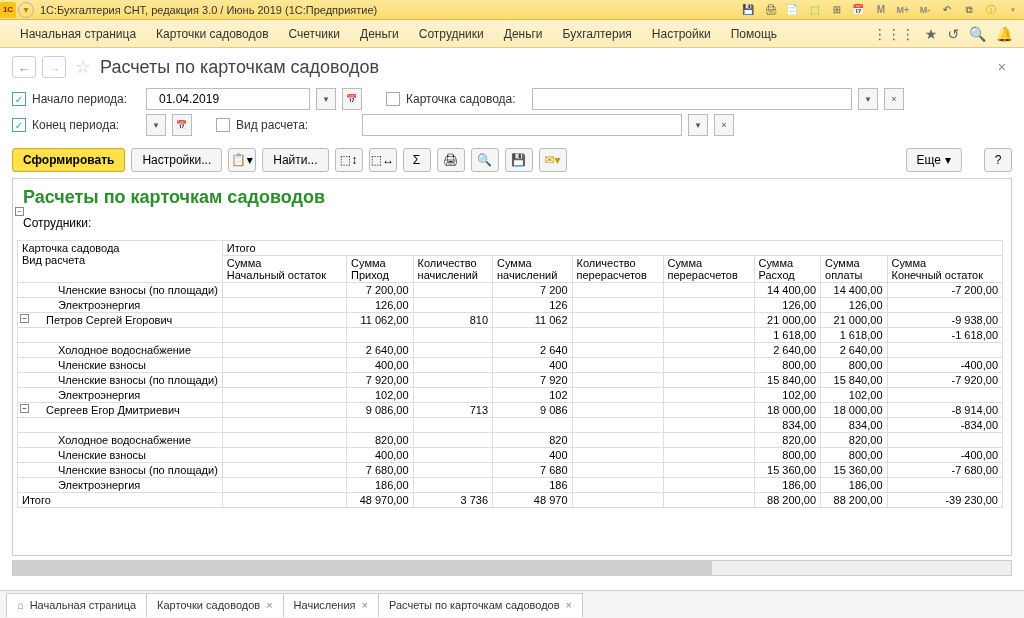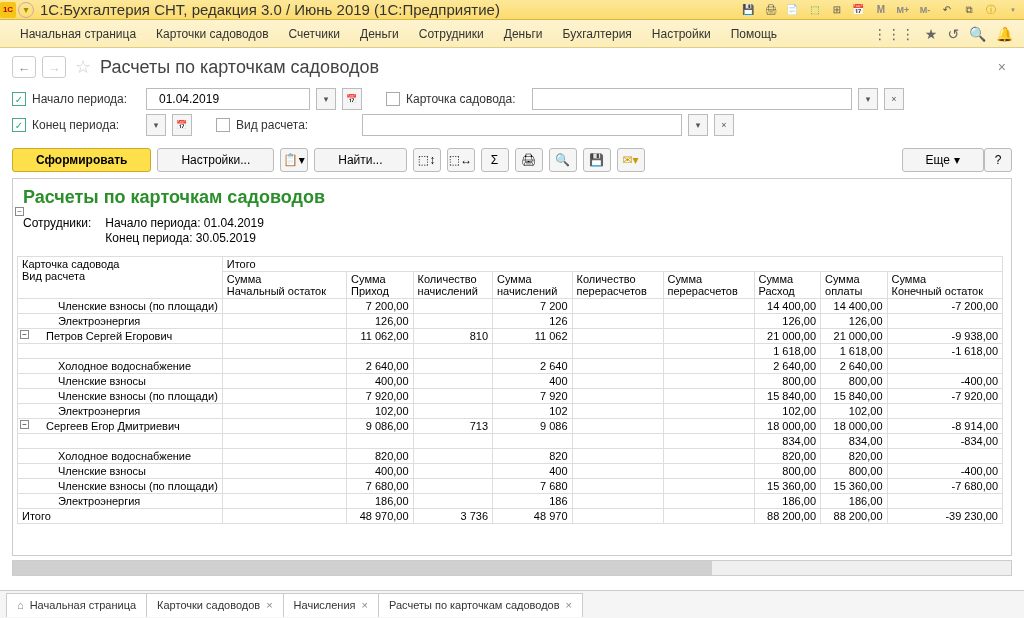--- a/index.html
+++ b/index.html
@@ -1,20 +1,20 @@
 <!DOCTYPE html>
 <html><head>
 <meta charset="utf-8">
 <style>
 * { box-sizing: border-box; margin: 0; padding: 0; }
 body { font-family: Arial, sans-serif; font-size: 11px; background: #fff; width: 1024px; height: 618px; overflow: hidden; position: relative; }
 
 .title-bar { background: linear-gradient(#fde89a,#fcdb6e); height: 20px; display: flex; align-items: center; padding: 0 0; border-bottom: 1px solid #d4b84a; }
 .title-bar .ic { width: 16px; height: 16px; margin-right: 2px; display: inline-flex; align-items: center; justify-content: center; font-size: 10px; }
-.title-text { font-size: 15px; color: #333; margin-left: 4px; }
+.title-text { font-size: 11px; color: #333; margin-left: 4px; }
 .title-right { margin-left: auto; display: flex; gap: 2px; }
 .title-right .ic { width: 18px; cursor: pointer; color: #555; }
 
 .main-menu { background: linear-gradient(#fdf3cf,#fceeb8); height: 28px; display: flex; align-items: center; padding: 0 10px; border-bottom: 1px solid #e0cd8a; }
 .main-menu .mi { padding: 0 10px; color: #333; font-size: 12px; cursor: pointer; }
 .main-menu .tools { margin-left: auto; display: flex; gap: 10px; color: #666; }
 .main-menu .tools span { cursor: pointer; font-size: 14px; }
 
 .page-header { display: flex; align-items: center; padding: 8px 12px 4px; gap: 6px; }
 .nav-btn { width: 24px; height: 22px; border: 1px solid #ccc; background: #fff; border-radius: 3px; display: flex; align-items: center; justify-content: center; cursor: pointer; color: #888; font-size: 13px; }
@@ -26,24 +26,24 @@
 .filter-row { display: flex; align-items: center; height: 26px; gap: 6px; }
 .chk { width: 14px; height: 14px; border: 1px solid #4a8; background: #fff; display: inline-flex; align-items: center; justify-content: center; font-size: 10px; color: #2a7; }
 .chk.empty { border-color: #aaa; color: transparent; }
 .lbl { font-size: 12px; color: #333; }
 .inp { border: 1px solid #bbb; height: 22px; padding: 0 12px; font-size: 12px; background: #fff; }
 .inp.sel { background: #cfe6ff; border-color: #5a9bd4; }
 .btn-s { width: 20px; height: 22px; border: 1px solid #bbb; background: #f5f5f5; display: flex; align-items: center; justify-content: center; cursor: pointer; font-size: 9px; color: #555; }
 .wide-inp { flex: 1; max-width: 320px; }
 
 .toolbar { display: flex; align-items: center; gap: 6px; padding: 6px 12px; }
-.btn { height: 24px; padding: 0 23px; border: 1px solid #bbb; background: #f5f5f5; border-radius: 3px; font-size: 12px; cursor: pointer; display: flex; align-items: center; gap: 4px; }
+.btn { height: 24px; padding: 0 10px; border: 1px solid #bbb; background: #f5f5f5; border-radius: 3px; font-size: 12px; cursor: pointer; display: flex; align-items: center; gap: 4px; }
 .btn.primary { background: #fde04a; border-color: #caa828; font-weight: bold; }
 .btn.icon-only { width: 28px; padding: 0; justify-content: center; }
-.tb-right { margin-left: auto; display: flex; gap: 0; }
+.tb-right { margin-left: auto; display: flex; gap: 22px; }
 
 .report-wrap { margin: 0 12px; border: 1px solid #ccc; height: 378px; overflow: auto; position: relative; }
 .report-inner { padding: 4px 8px 4px 4px; }
 .rep-title { color: #2a8f2a; font-size: 18px; font-weight: bold; padding: 4px 6px; }
 .params { font-size: 12px; padding: 4px 6px 10px; display: flex; gap: 14px; }
 .params .pv { line-height: 15px; }
 .outline-btn { position: absolute; left: 2px; width: 9px; height: 9px; border: 1px solid #888; background: #fff; font-size: 8px; line-height: 7px; text-align: center; cursor: pointer; color: #555; }
 
 table.rep { border-collapse: collapse; width: 100%; font-size: 11px; }
 table.rep td, table.rep th { border: 1px solid #ddd; padding: 1px 4px; text-align: left; vertical-align: top; white-space: nowrap; }
@@ -157,21 +157,20 @@
     <button class="btn icon-only">?</button>
   </div>
 </div>
 
 <div class="report-wrap">
   <div class="outline-btn" style="top:28px">−</div>
   <div class="report-inner">
     <div class="rep-title">Расчеты по карточкам садоводов</div>
     <div class="params">
       <span>Сотрудники:</span>
-      <span class="pv"><span>Начало периода: 01.04.2019</span><br><span>Конец периода: 30.05.2019</span></span>
     </div>
     <table class="rep">
       <tbody>
           <tr class="hdr-row">
         <td rowspan="2" style="width:200px"><span>Карточка садовода</span><br><span>Вид расчета</span></td>
         <td colspan="9">Итого</td>
       </tr>
       <tr class="hdr-row" id="hdr-cols">
             <td>Сумма<br>Начальный остаток</td>
             <td>Сумма<br>Приход</td>

